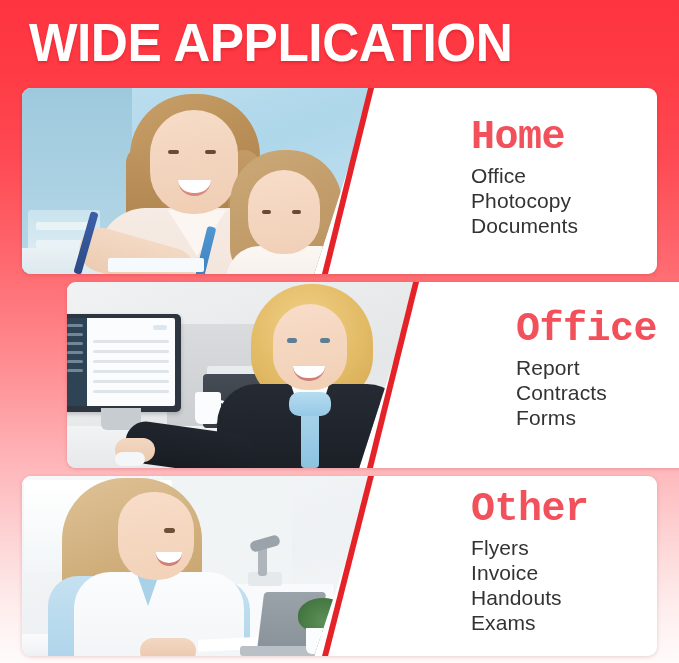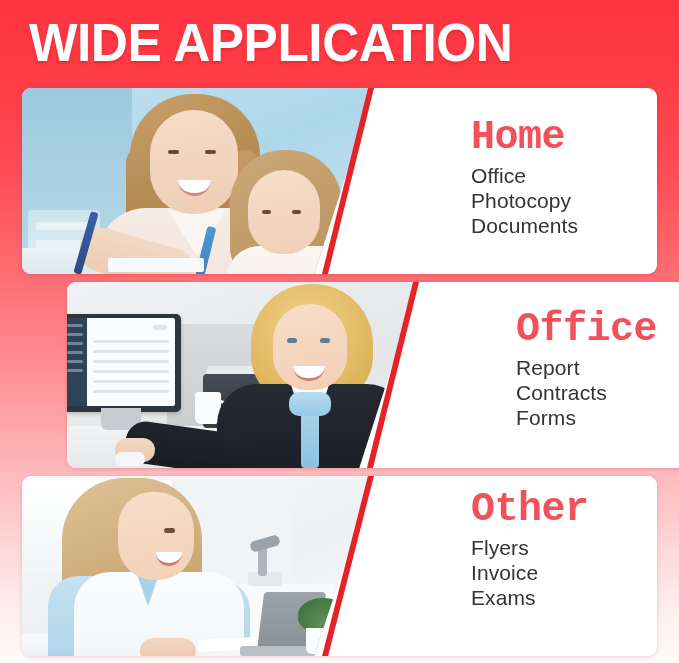--- a/index.html
+++ b/index.html
@@ -590,18 +590,19 @@
       </div>
     </div>
 
     <div class="diagonal"></div>
 
     <div class="text-pane">
       <h2 class="cat-heading">Other</h2>
       <ul class="cat-list">
         <li>Flyers</li>
         <li>Invoice</li>
+        <li>Handouts</li>
         <li>Exams</li>
       </ul>
     </div>
   </div>
 
 </div>
 
 </body></html>

